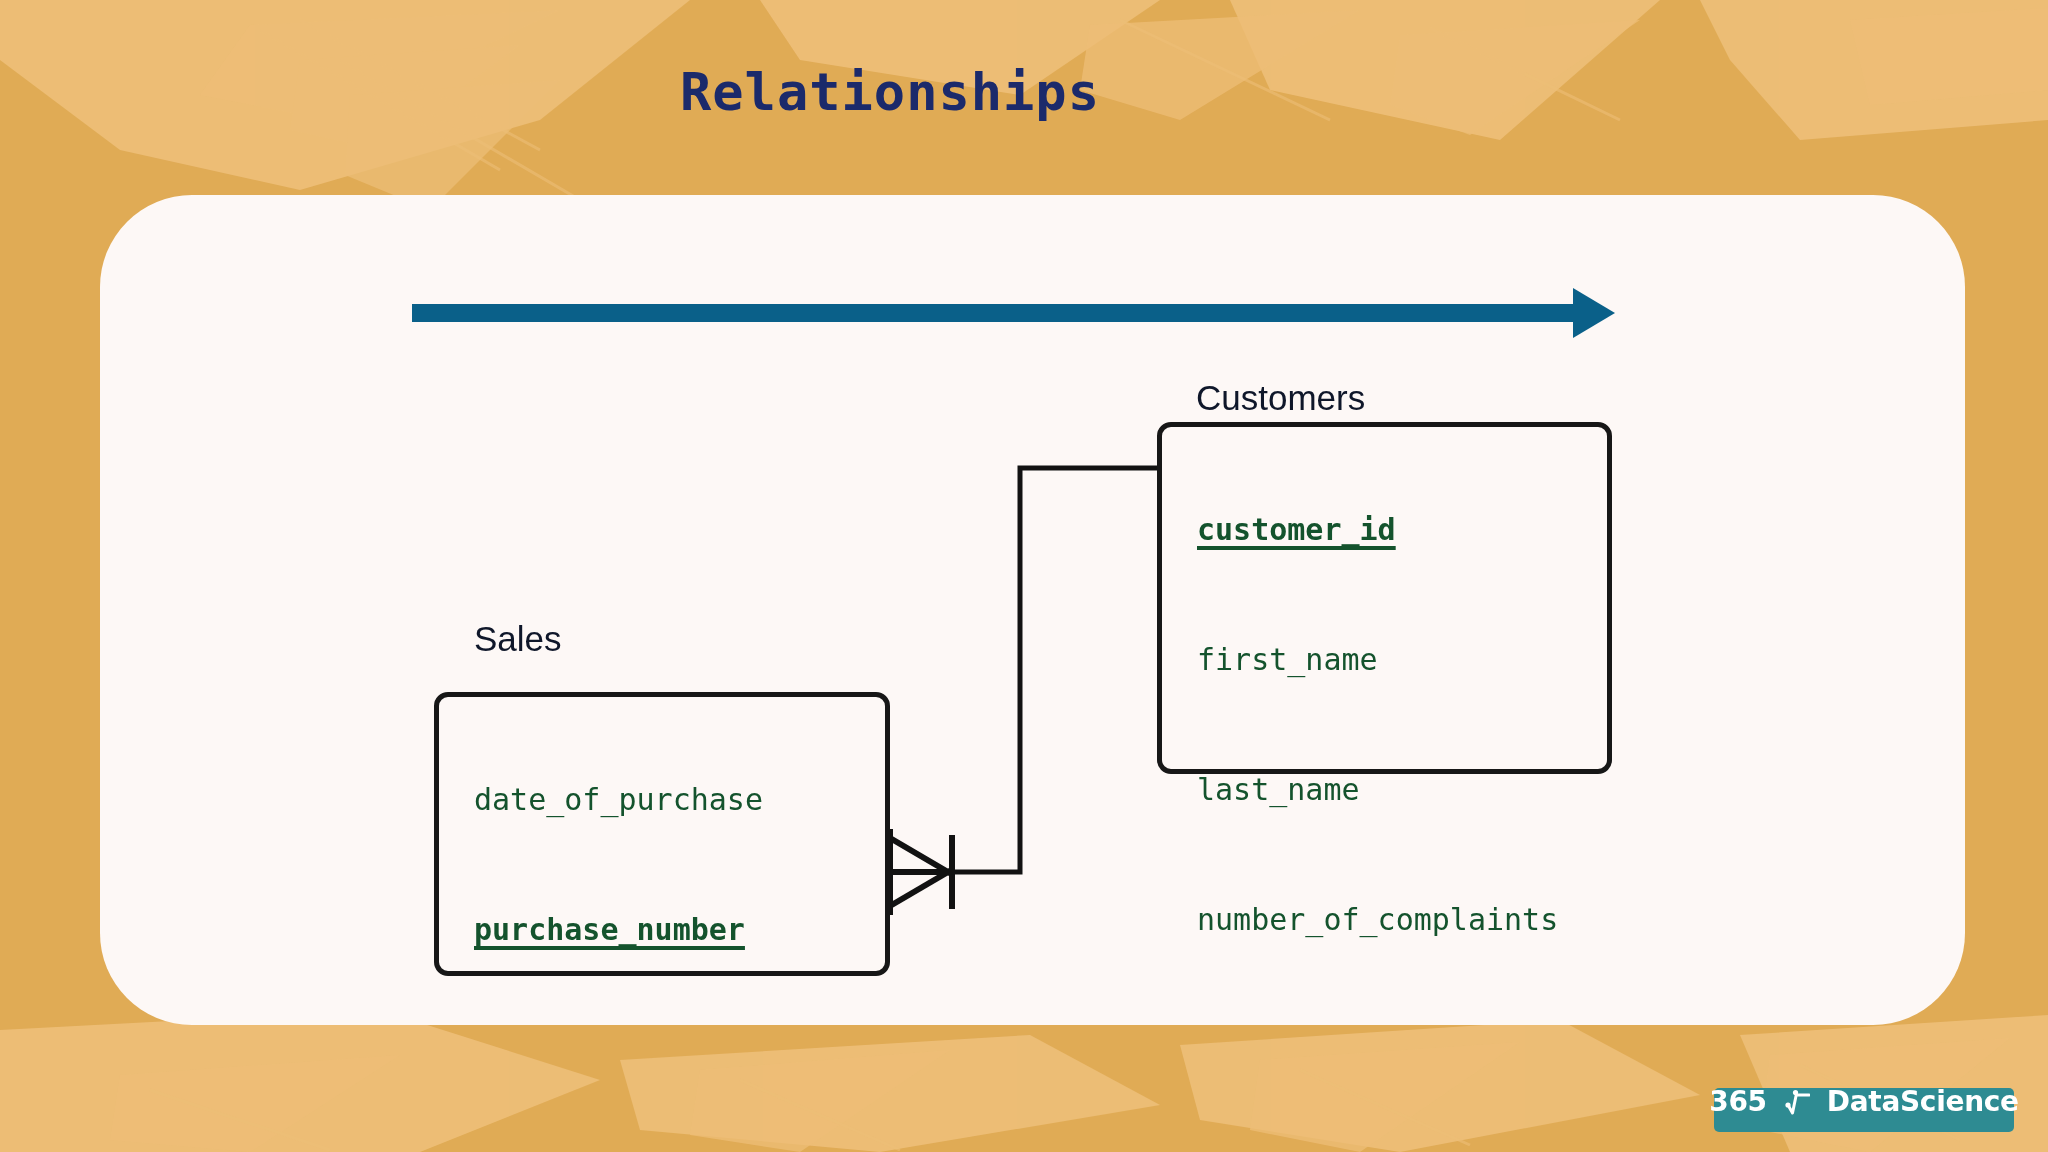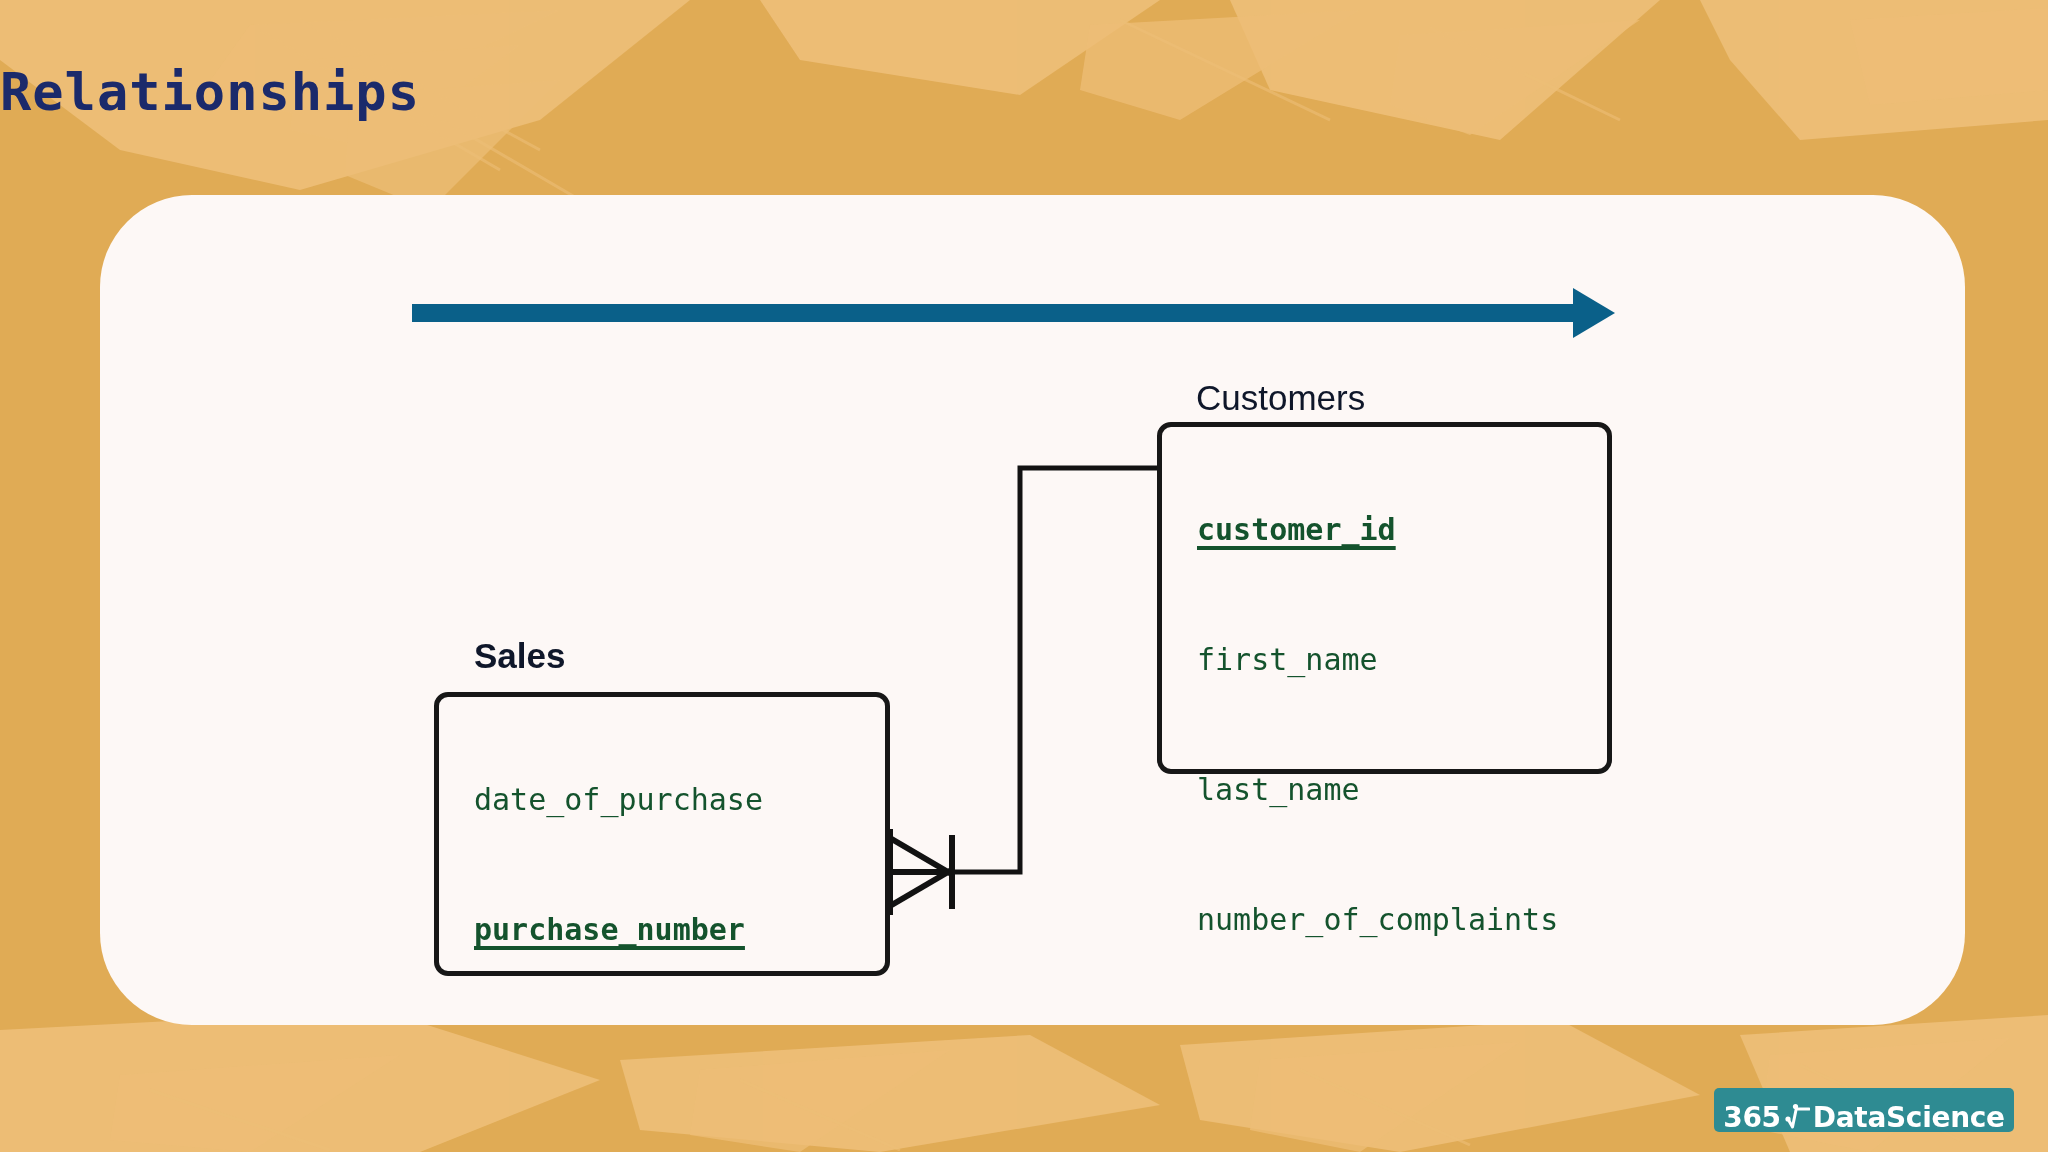--- a/index.html
+++ b/index.html
@@ -23,20 +23,21 @@
     inset: 0;
     pointer-events: none;
   }
 
   
   #slide-title {
     position: absolute;
     left: 0;
     top: 62px;
     width: 1780px;
+    text-align: center;
     font-family: "DejaVu Sans Mono", "Liberation Mono", monospace;
     font-weight: bold;
     font-size: 52px;
     letter-spacing: 1px;
     color: #1b2a6b;
     white-space: nowrap;
   }
 
   
   #content-card {
@@ -92,37 +93,37 @@
     text-underline-offset: 6px;
     text-decoration-thickness: 4px;
   }
 
   
   #customers-label { left: 1196px; top: 378px; }
   #customers-box   { left: 1157px; top: 422px; width: 455px; height: 352px; }
   #customers-fields{ left: 1197px; top: 430px; }
 
   
-  #sales-label { left: 474px; top: 636px; font-weight: bold; }
+  #sales-label { left: 474px; top: 619px; }
   #sales-box   { left: 434px; top: 692px; width: 456px; height: 284px; }
   #sales-fields{ left: 474px; top: 700px; }
 
   
   #brand-logo {
     position: absolute;
     left: 1714px;
     top: 1088px;
     width: 300px;
     height: 44px;
     background: #2e8b92;
     border-radius: 5px;
     display: flex;
-    align-items: flex-end;
+    align-items: flex-start;
     justify-content: center;
-    gap: 2px;
+    gap: 16px;
   }
   #brand-logo .logo-text {
     font-family: "DejaVu Sans", sans-serif;
     font-weight: bold;
     font-size: 28px;
     color: #ffffff;
     letter-spacing: -0.3px;
     line-height: 1;
   }
   #brand-logo .logo-mark {

